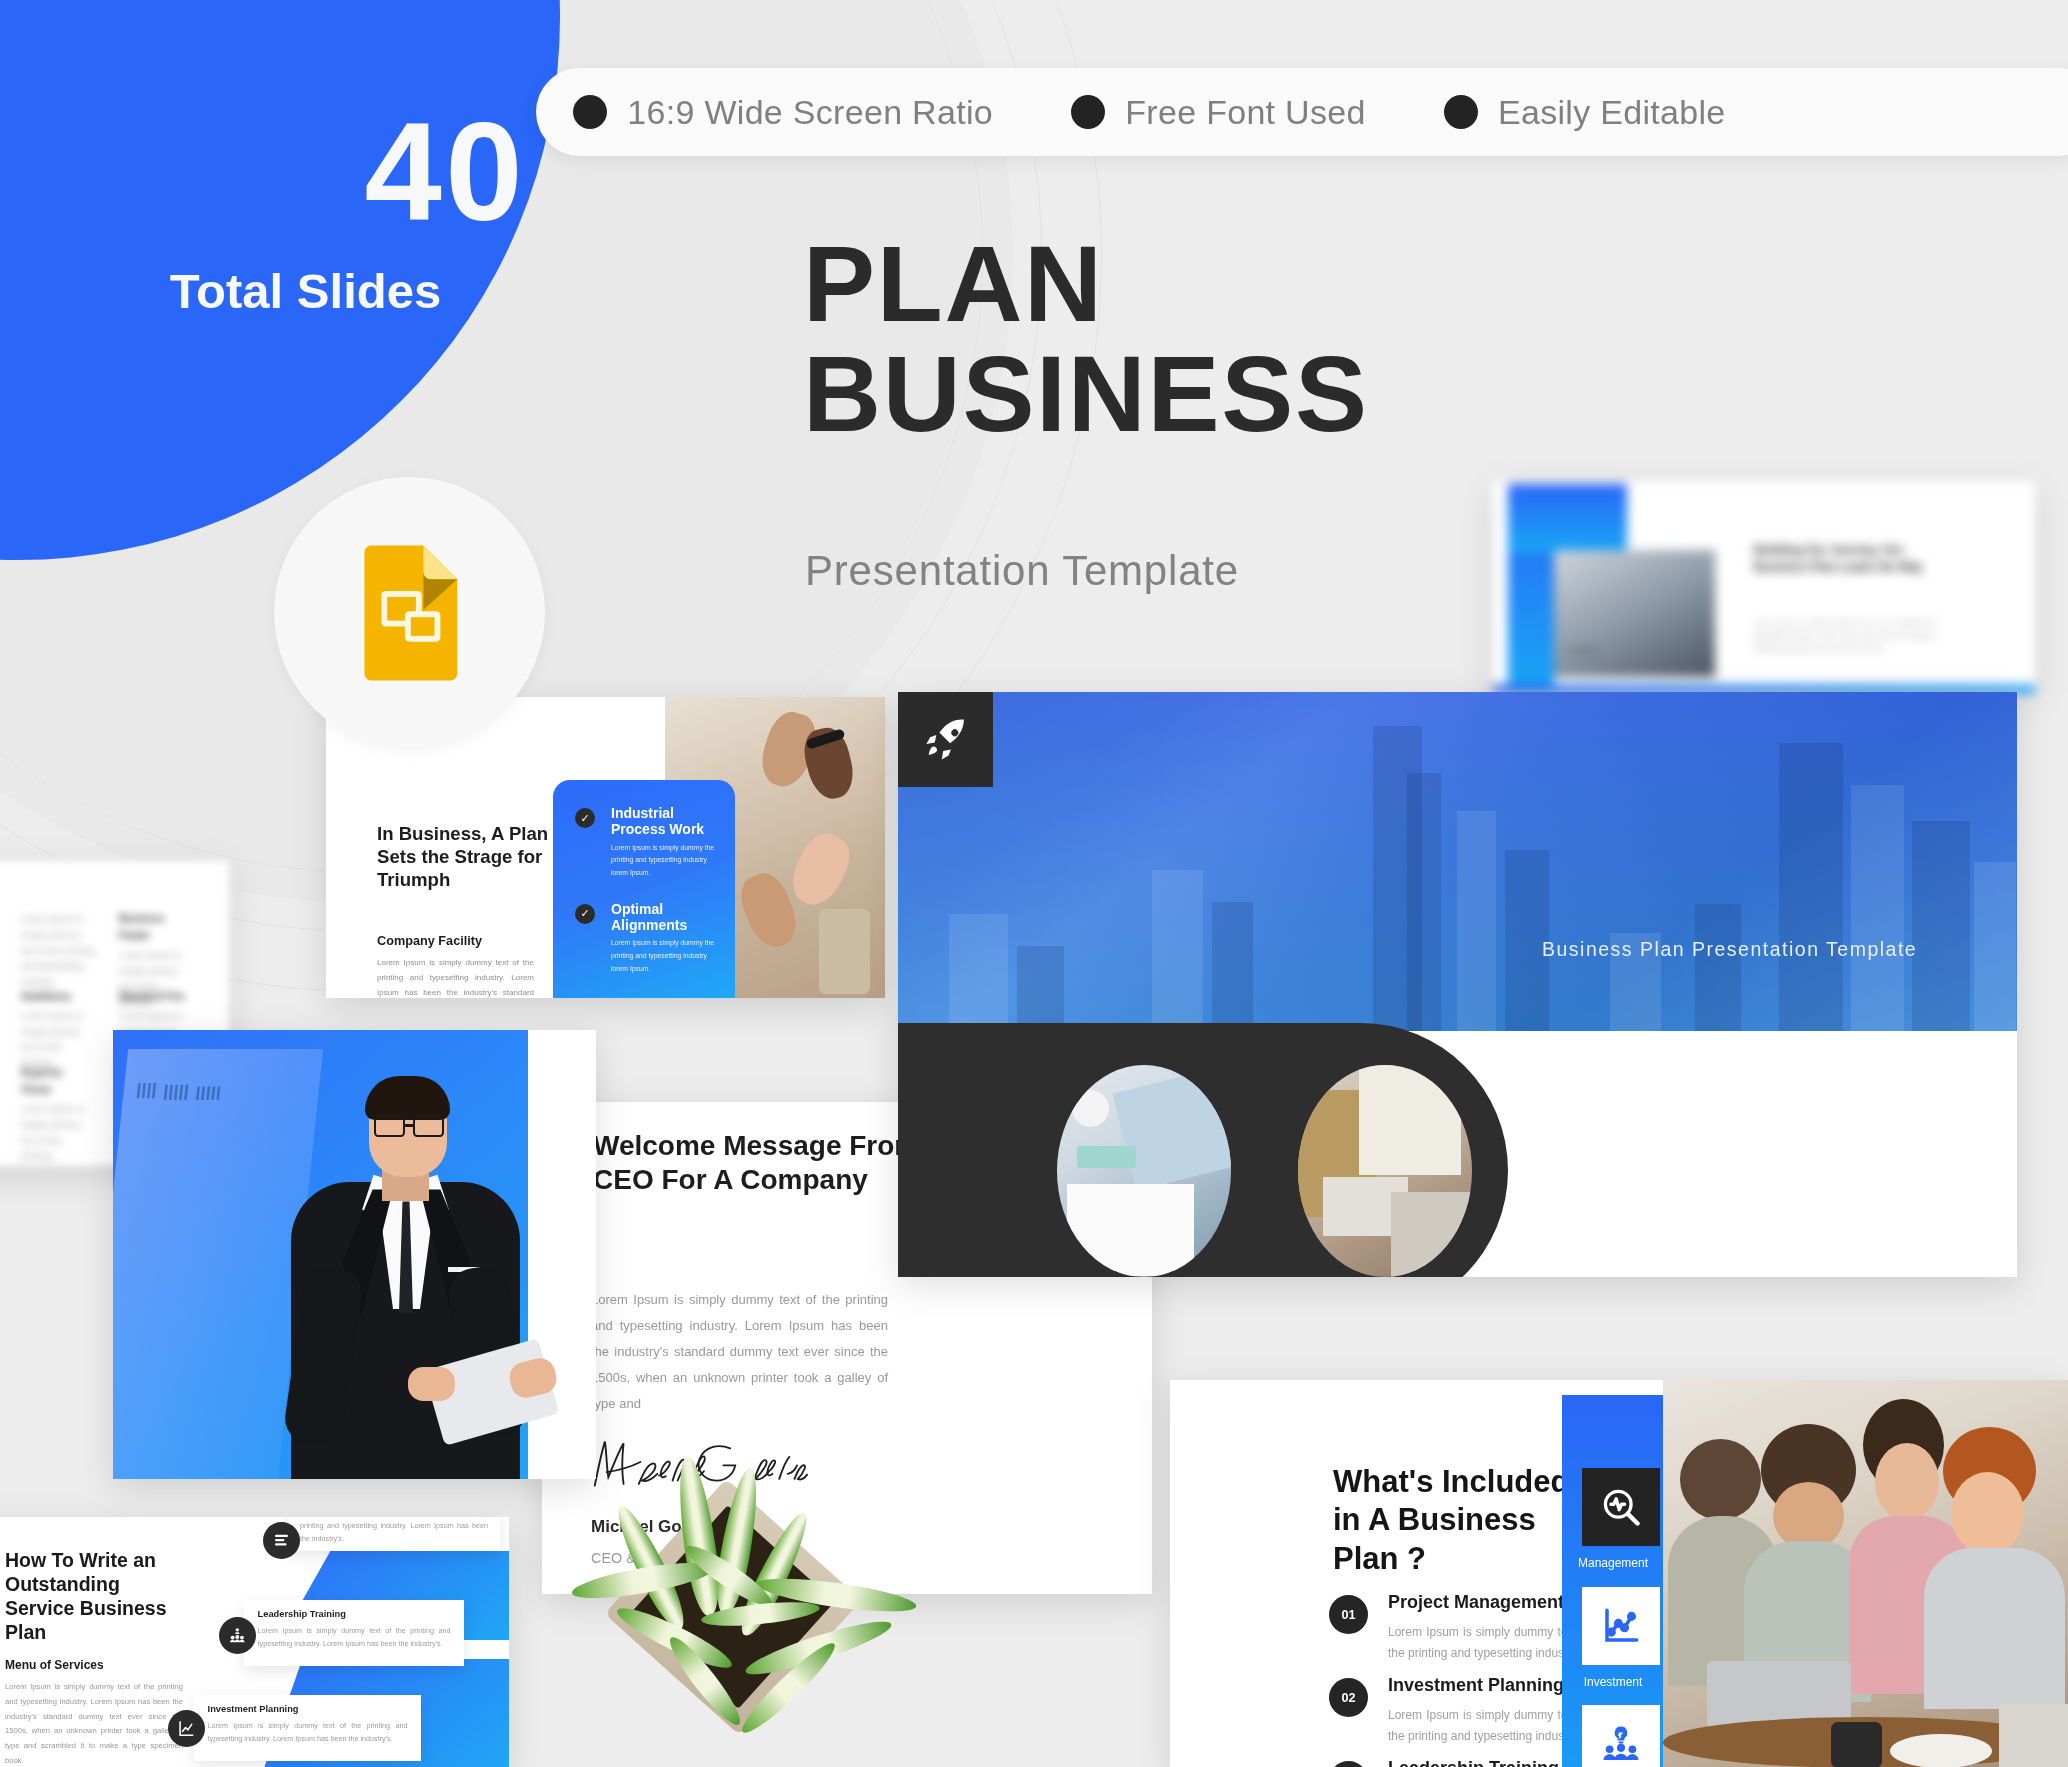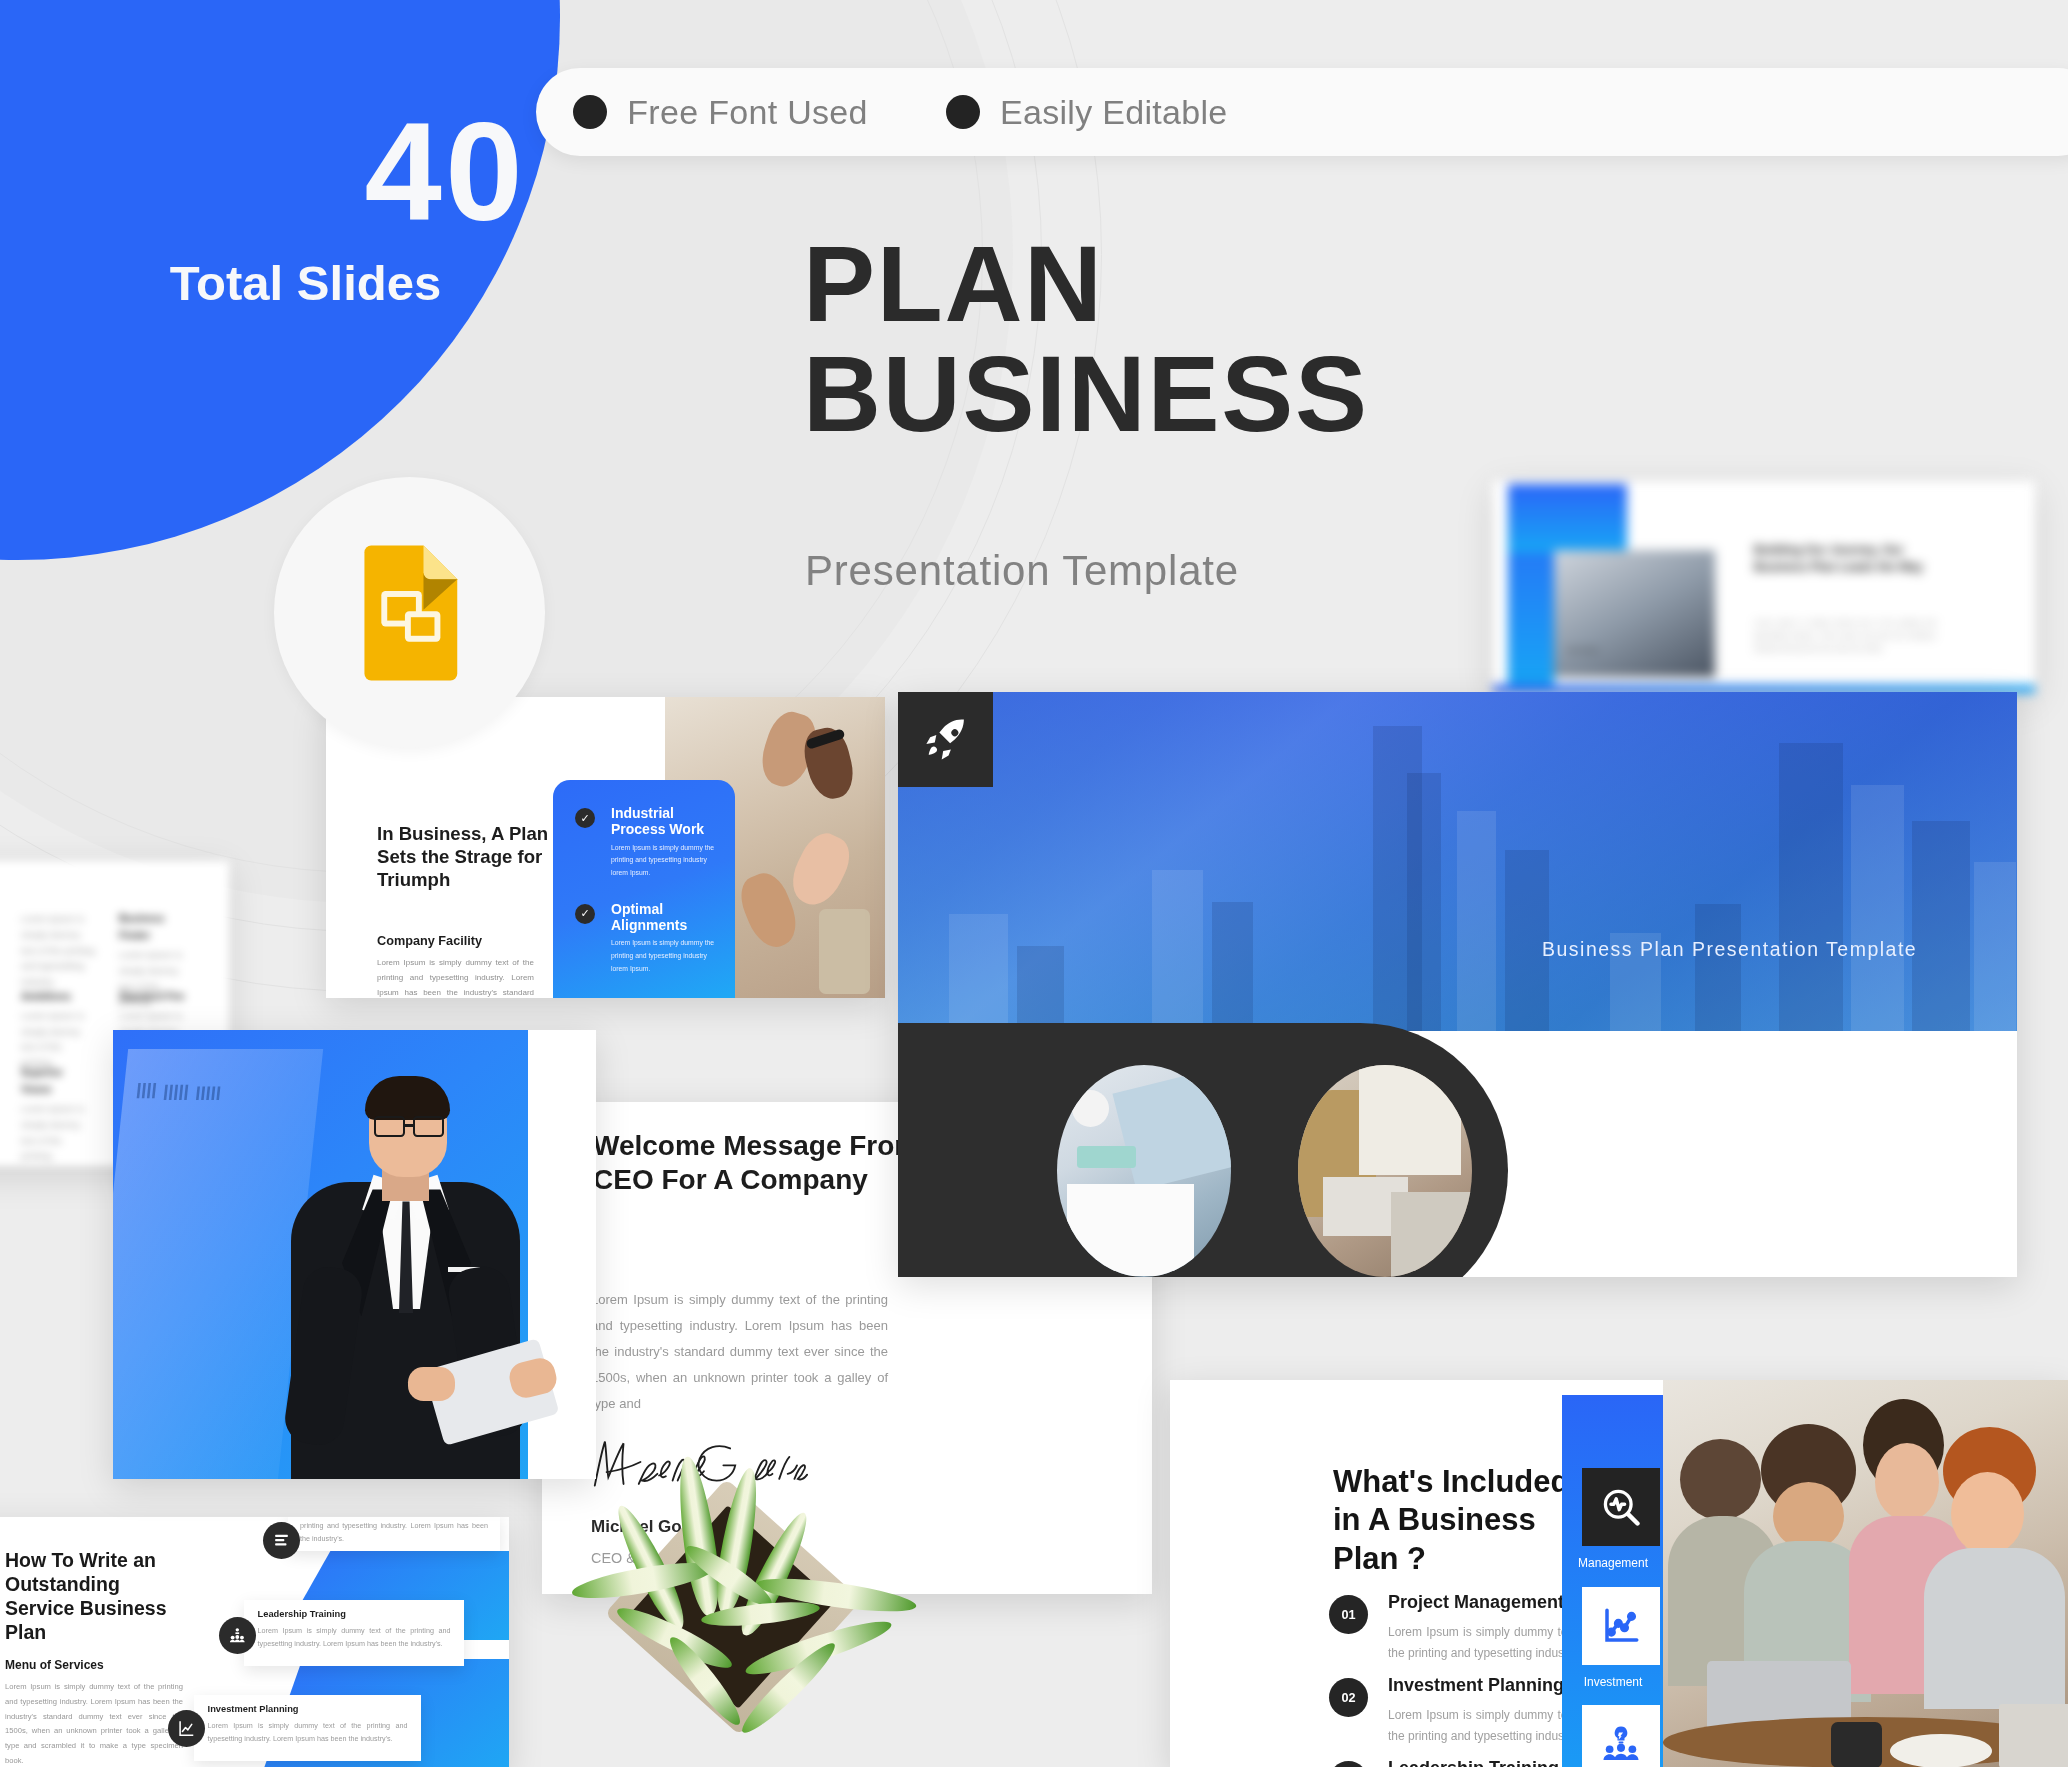--- a/index.html
+++ b/index.html
@@ -30,21 +30,21 @@
   .blue-count {
     position:absolute; left:85px; top:102px; width:441px;
     text-align:center; color:#fff; z-index:6;
   }
   .blue-count .big {
     font-size:139px; font-weight:700; letter-spacing:3.4px; line-height:1;
     color:#f7f8fa;
     text-align:right;
   }
   .blue-count .sub {
-    font-size:49px; font-weight:700; margin-top:14px; color:#f7f8fa;
+    font-size:49px; font-weight:700; margin-top:22px; color:#f7f8fa;
   }
 
   
   .pillbar {
     position:absolute; left:536px; top:68px; right:-34px; height:88px;
     background:#fafafa; border-radius:44px;
     display:flex; align-items:center; z-index:20;
     box-shadow:0 5.1px 18.6px rgba(0,0,0,.07);
     padding-left:37px;
   }
@@ -251,20 +251,24 @@
   <div class="arc a2"></div>
   <div class="arc a3"></div>
 
   <div class="blue-blob"></div>
   <div class="blue-count">
     <div class="big">40</div>
     <div class="sub">Total Slides</div>
   </div>
 
   <div class="pillbar">
+    <div class="pill-item">
+      <span class="pill-dot"></span>
+      <span class="pill-label">16:9 Wide Screen Ratio</span>
+    </div>
     <div class="pill-item">
       <span class="pill-dot"></span>
       <span class="pill-label">Free Font Used</span>
     </div>
     <div class="pill-item">
       <span class="pill-dot"></span>
       <span class="pill-label">Easily Editable</span>
     </div>
   </div>
 

